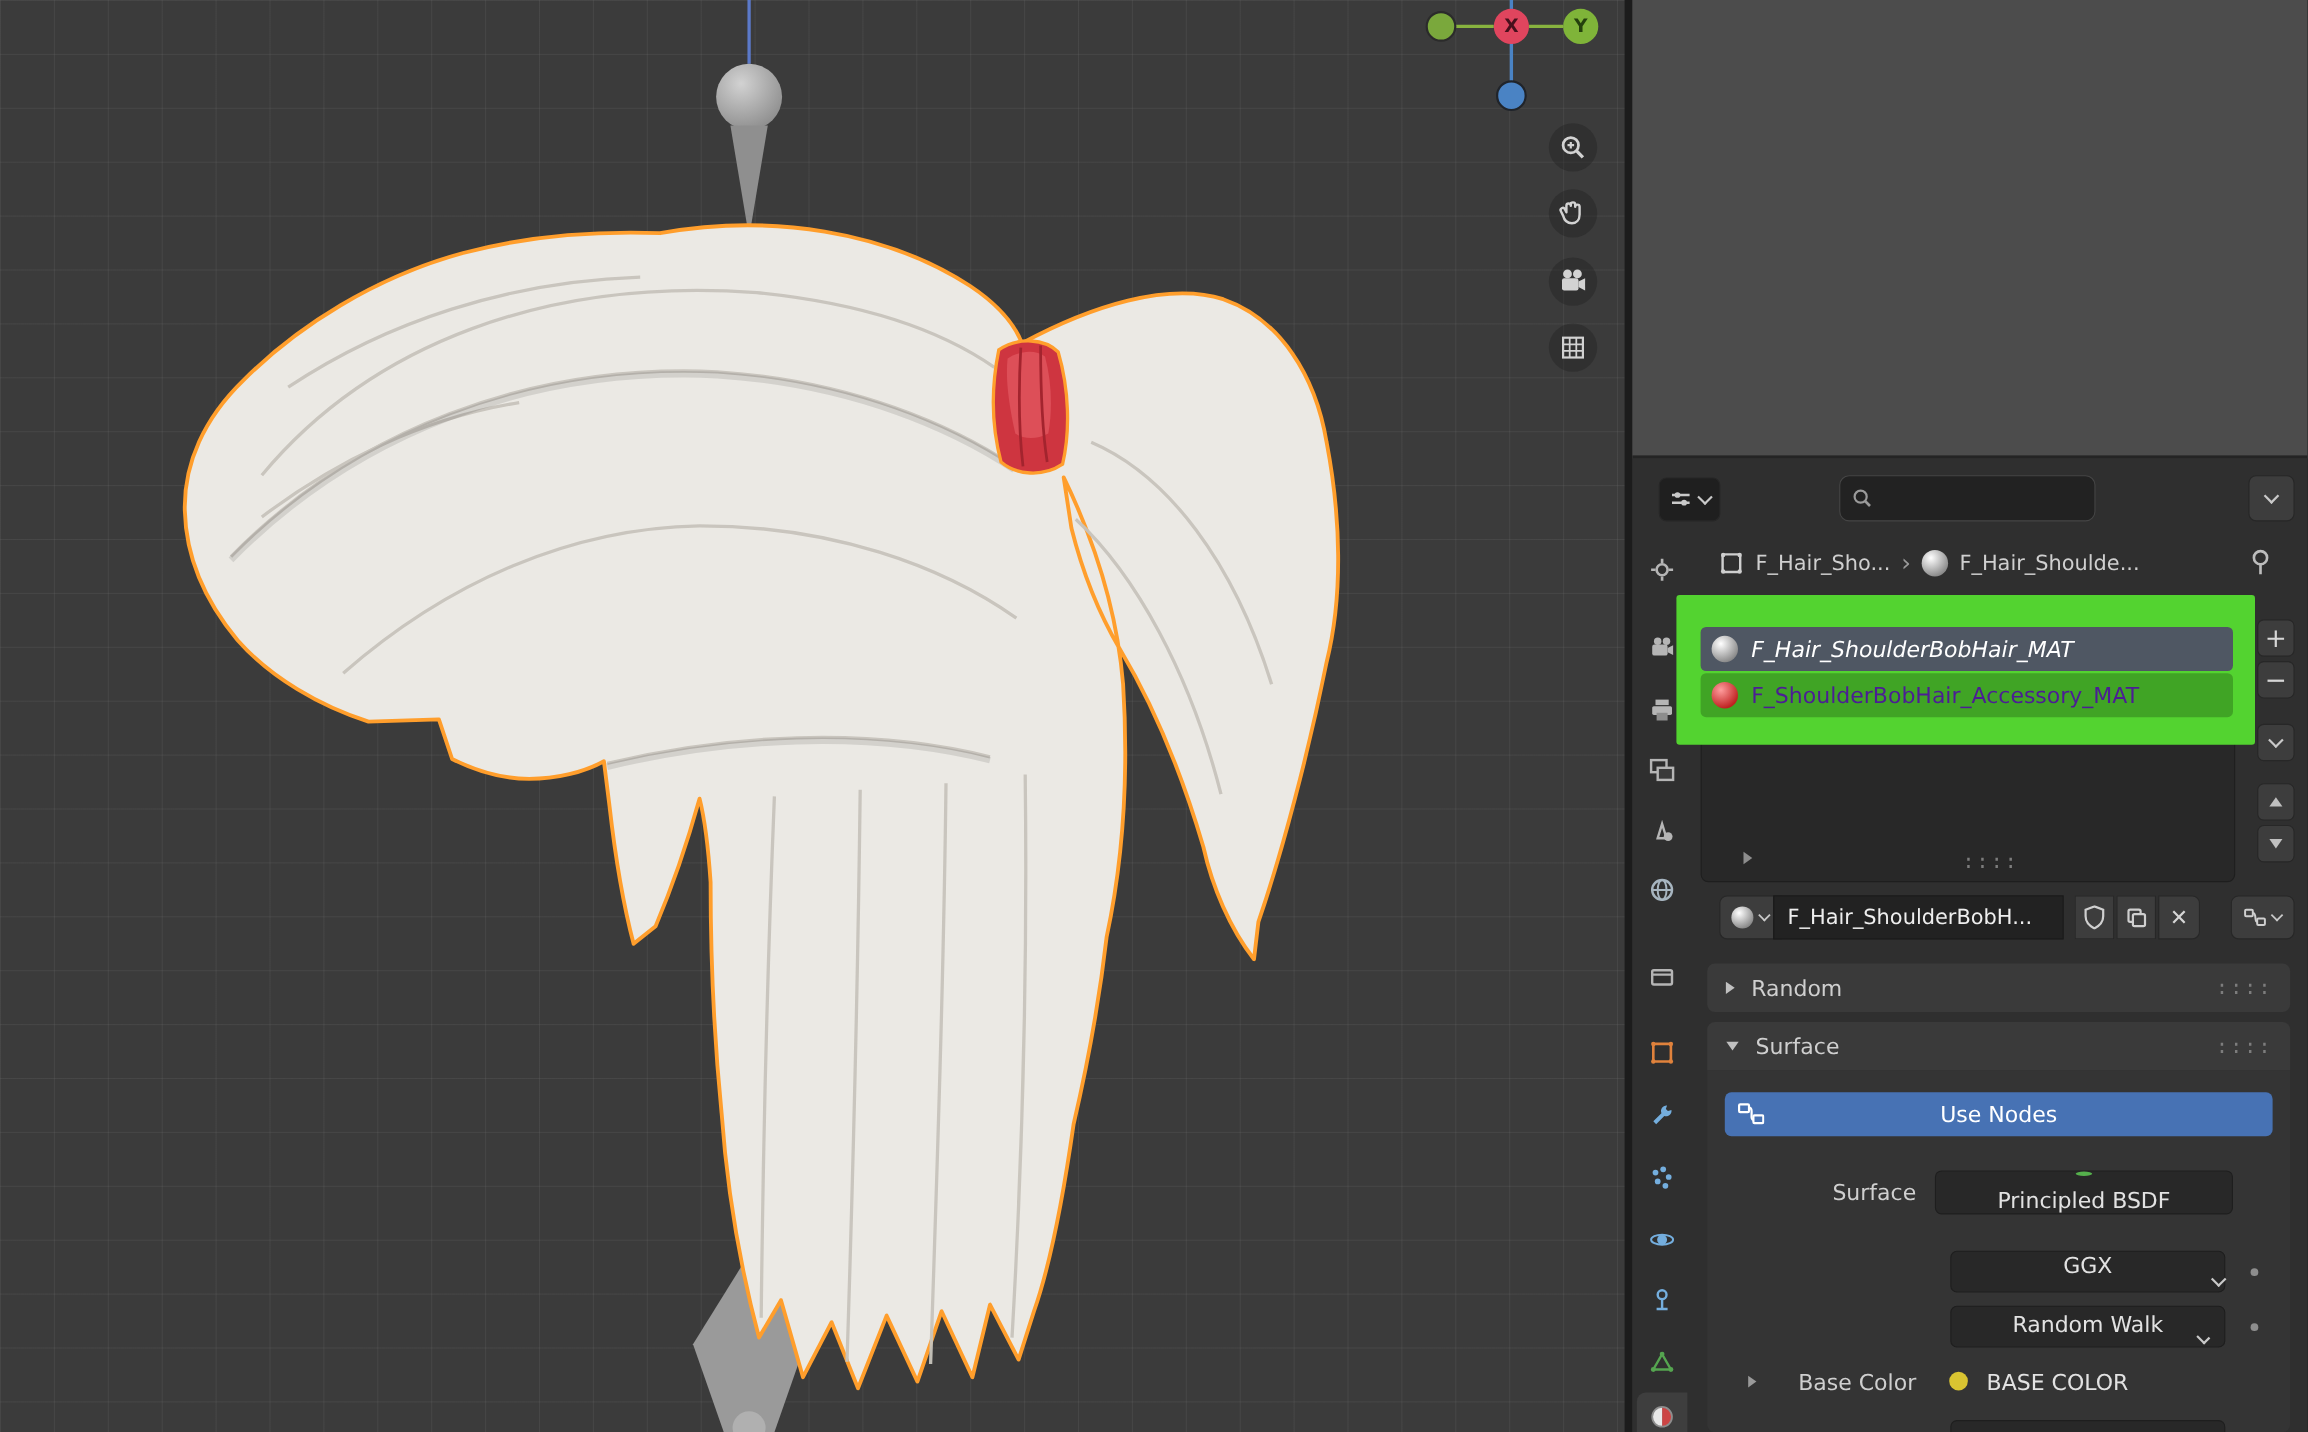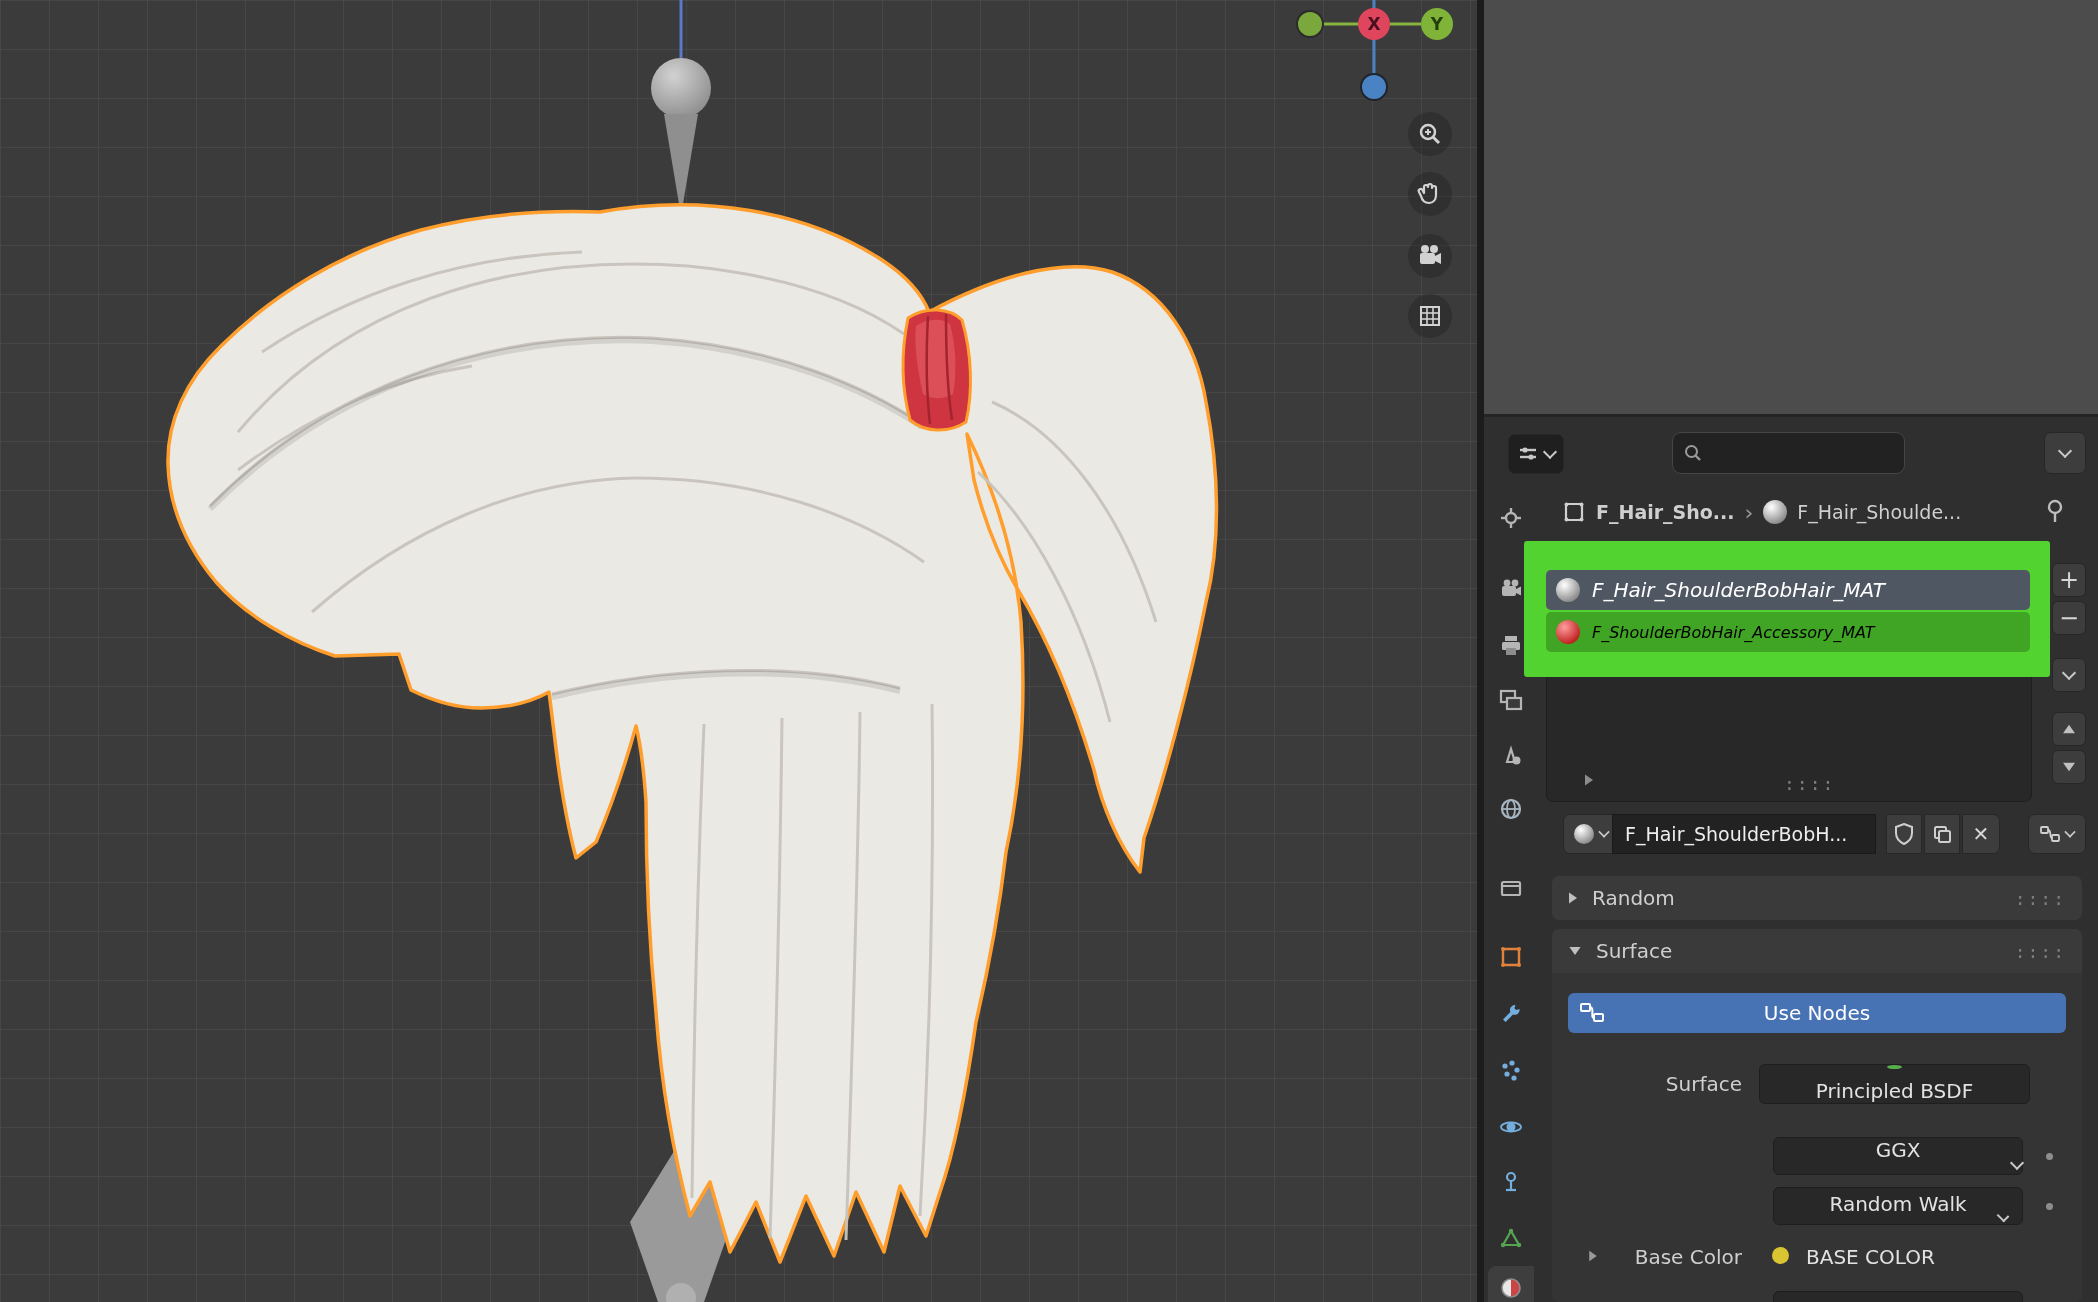--- a/index.html
+++ b/index.html
@@ -206,21 +206,21 @@
     </div>
 
     <div class="abs" style="left:78px;top:75px;width:500px;height:40px;display:flex;align-items:center;gap:10px;">
       <svg width="24" height="24" viewBox="0 0 24 24">
         <rect x="4" y="4" width="16" height="16" rx="2" fill="none" stroke="#cfcfcf" stroke-width="2.2"></rect>
         <circle cx="4.5" cy="4.5" r="2" fill="#cfcfcf"></circle>
           <circle cx="19.5" cy="4.5" r="2" fill="#cfcfcf"></circle>
         <circle cx="4.5" cy="19.5" r="2" fill="#cfcfcf"></circle>
           <circle cx="19.5" cy="19.5" r="2" fill="#cfcfcf"></circle>
       </svg>
-      <span class="plabel" style="font-size:19px;font-weight:bold;">F_Hair_Sho...</span>
+      <span class="plabel" style="font-size:19px;">F_Hair_Sho...</span>
       <span style="color:#9a9a9a;font-size:22px;">›</span>
       <span class="ball" style="width:24px;height:24px;display:inline-block;"></span>
       <span class="plabel" style="font-size:19px;">F_Hair_Shoulde...</span>
     </div>
     <svg class="abs" style="left:556px;top:79px;" width="30" height="30" viewBox="0 0 30 30">
       <circle cx="15" cy="11" r="6" fill="none" stroke="#bdbdbd" stroke-width="2.4"></circle>
       <line x1="15" y1="17" x2="15" y2="26" stroke="#bdbdbd" stroke-width="2.4"></line>
     </svg>
 
     <div class="abs" style="left:62px;top:125px;width:484px;height:258px;background:#282828;border:1px solid #1e1e1e;border-radius:0 0 7px 7px;"></div>
@@ -229,21 +229,21 @@
     </div>
     <div class="abs grip" style="left:300px;top:356px;">::::</div>
 
     <div class="abs" style="left:40px;top:124px;width:526px;height:136px;background:#53d330;border-radius:3px;">
       <div class="abs" style="left:22px;top:29px;width:484px;height:40px;background:#4f5763;border-radius:5px;display:flex;align-items:center;gap:12px;padding:0 10px;box-sizing:border-box;font-style:italic;">
         <span class="ball" style="width:24px;height:24px;"></span>
         <span style="color:#ffffff;font-size:20px;">F_Hair_ShoulderBobHair_MAT</span>
       </div>
       <div class="abs" style="left:22px;top:71px;width:484px;height:40px;background:rgba(0,0,0,0.22);border-radius:5px;display:flex;align-items:center;gap:12px;padding:0 10px;box-sizing:border-box;">
         <span class="ball red" style="width:24px;height:24px;"></span>
-        <span style="color:#000000;font-size:16px;font-style:italic;">F_ShoulderBobHair_Accessory_MAT</span>
+        <span style="color:#4c1d95;font-size:20px;">F_ShoulderBobHair_Accessory_MAT</span>
       </div>
     </div>
 
     <div class="abs ubtn" style="left:568px;top:146px;width:34px;height:34px;border-radius:6px;font-size:24px;">+</div>
     <div class="abs ubtn" style="left:568px;top:184px;width:34px;height:34px;border-radius:6px;font-size:24px;">−</div>
     <div class="abs ubtn" style="left:568px;top:241px;width:34px;height:34px;border-radius:6px;">
         <span class="chev"></span>
       </div>
     <div class="abs ubtn" style="left:568px;top:295px;width:34px;height:34px;border-radius:6px;">
         <div class="tri-u" style="transform:scale(.85);"></div>

